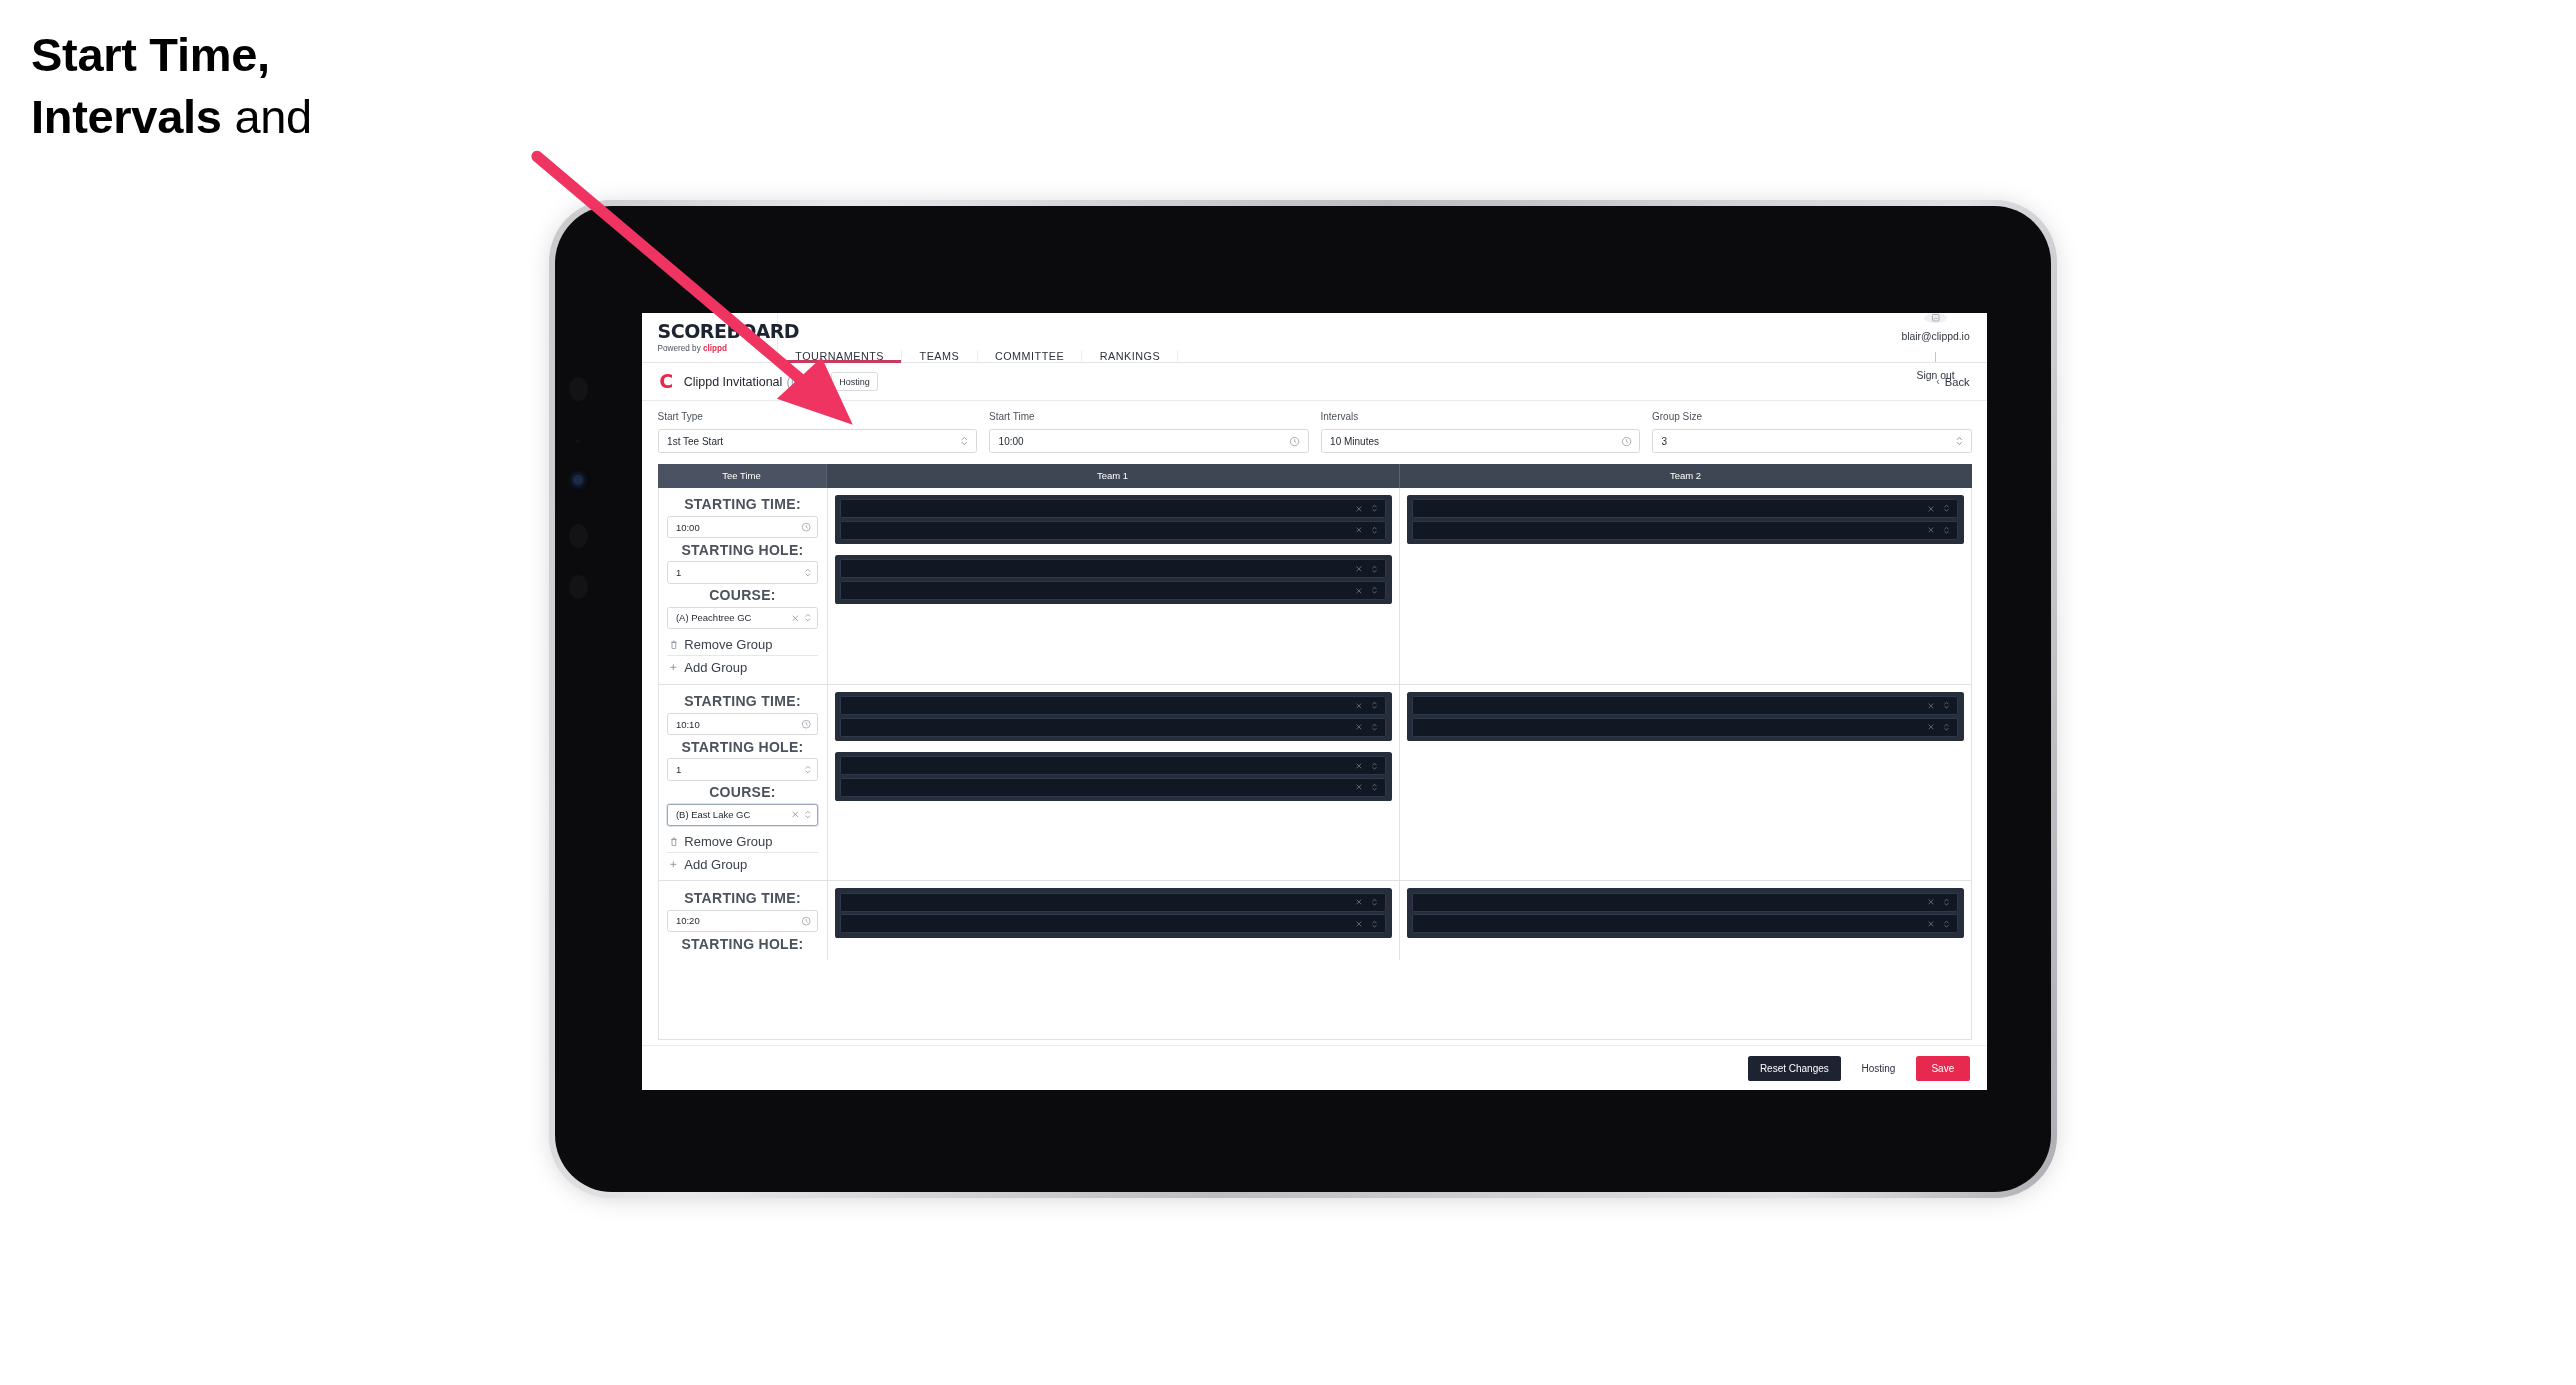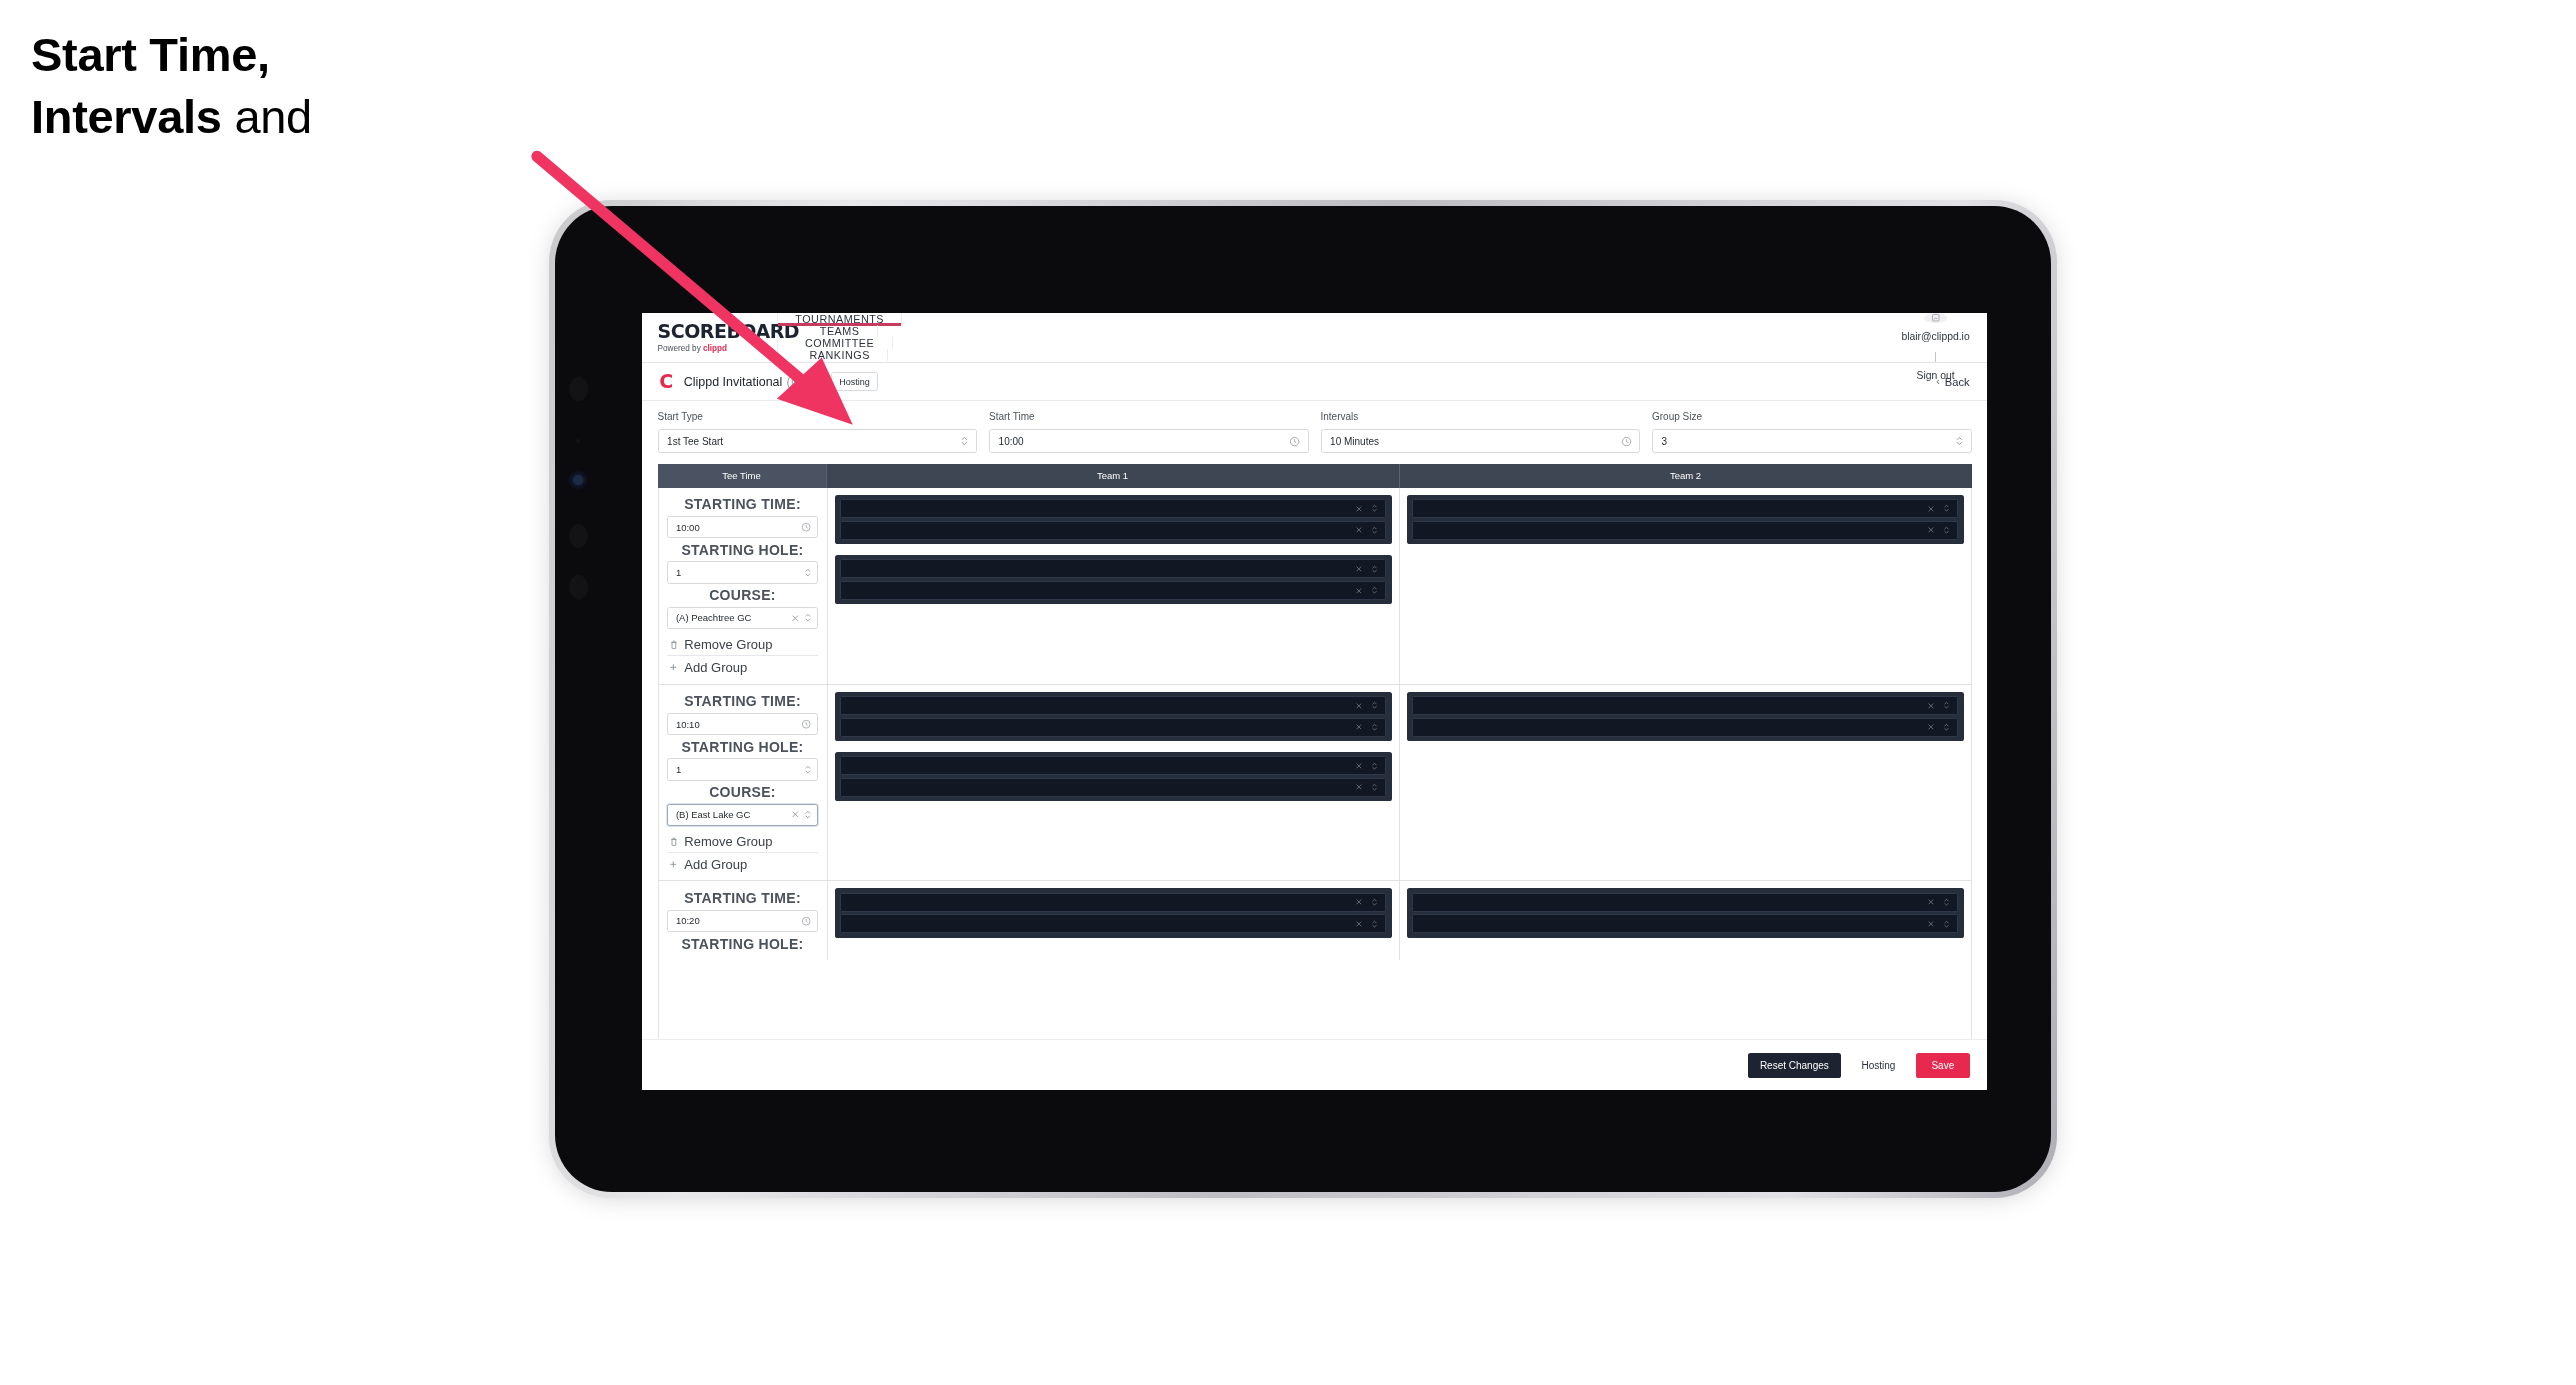--- a/index.html
+++ b/index.html
@@ -62,21 +62,21 @@
     padding-left: 15.5px; border-right: 0.9px solid #eceded;
   }
   .logo-main {
     font-family: "DejaVu Sans", sans-serif;
     font-weight: 700; font-size: 19px; letter-spacing: -0.5px;
     color: #1d2330; line-height: 1;
   }
   .logo-sub { font-size: 8.2px; color: #4a4f5a; margin-top: 2.6px; }
   .logo-sub .brand { color: #e8294f; font-weight: 700; }
 
-  .nav-tabs { display: flex; align-items: center; flex-direction: column; }
+  .nav-tabs { display: flex; align-items: flex-end; }
   .nav-tab {
     display: flex; align-items: center; padding: 0 17.3px;
     font-size: 10.8px; letter-spacing: 0.5px; color: #2c313c;
     border-right: 0.9px solid #eceded; position: relative; cursor: pointer;
   }
   .nav-tab.active::after {
     content: ""; position: absolute; left: 0; right: 0; bottom: -0.9px;
     height: 2.6px; background: #c93b5e;
   }
   .nav-right {
@@ -179,21 +179,21 @@
   .prow {
     background: #121823; border: 0.9px solid #2f3848; border-radius: 1.7px;
     height: 19px; display: flex; align-items: center; justify-content: flex-end;
     gap: 7.8px; padding-right: 7.8px; margin-bottom: 2.6px;
   }
   .prow:last-child { margin-bottom: 0; }
   .prow .pic { color: #767e8d; display:flex; align-items:center; }
 
   
   .footer {
-    position: absolute; left: 0; right: 0; bottom: 0; height: 51px;
+    position: absolute; left: 0; right: 0; bottom: 0; height: 45px;
     background: #fff; border-top: 0.9px solid #ebecee;
     display: flex; align-items: center; justify-content: flex-end;
     gap: 8.6px; padding-right: 17.3px;
   }
   .btn { border-radius: 2.6px; font-size: 10px; cursor: pointer; border: none; }
   .btn-reset { background: #1d2330; color: #fff; padding: 7px 12px; }
   .btn-cancel { background: transparent; color: #2c313c; padding: 7px 12px; }
   .btn-save { background: #e8294f; color: #fff; padding: 7px 15.5px; }
 </style>
 </head>

